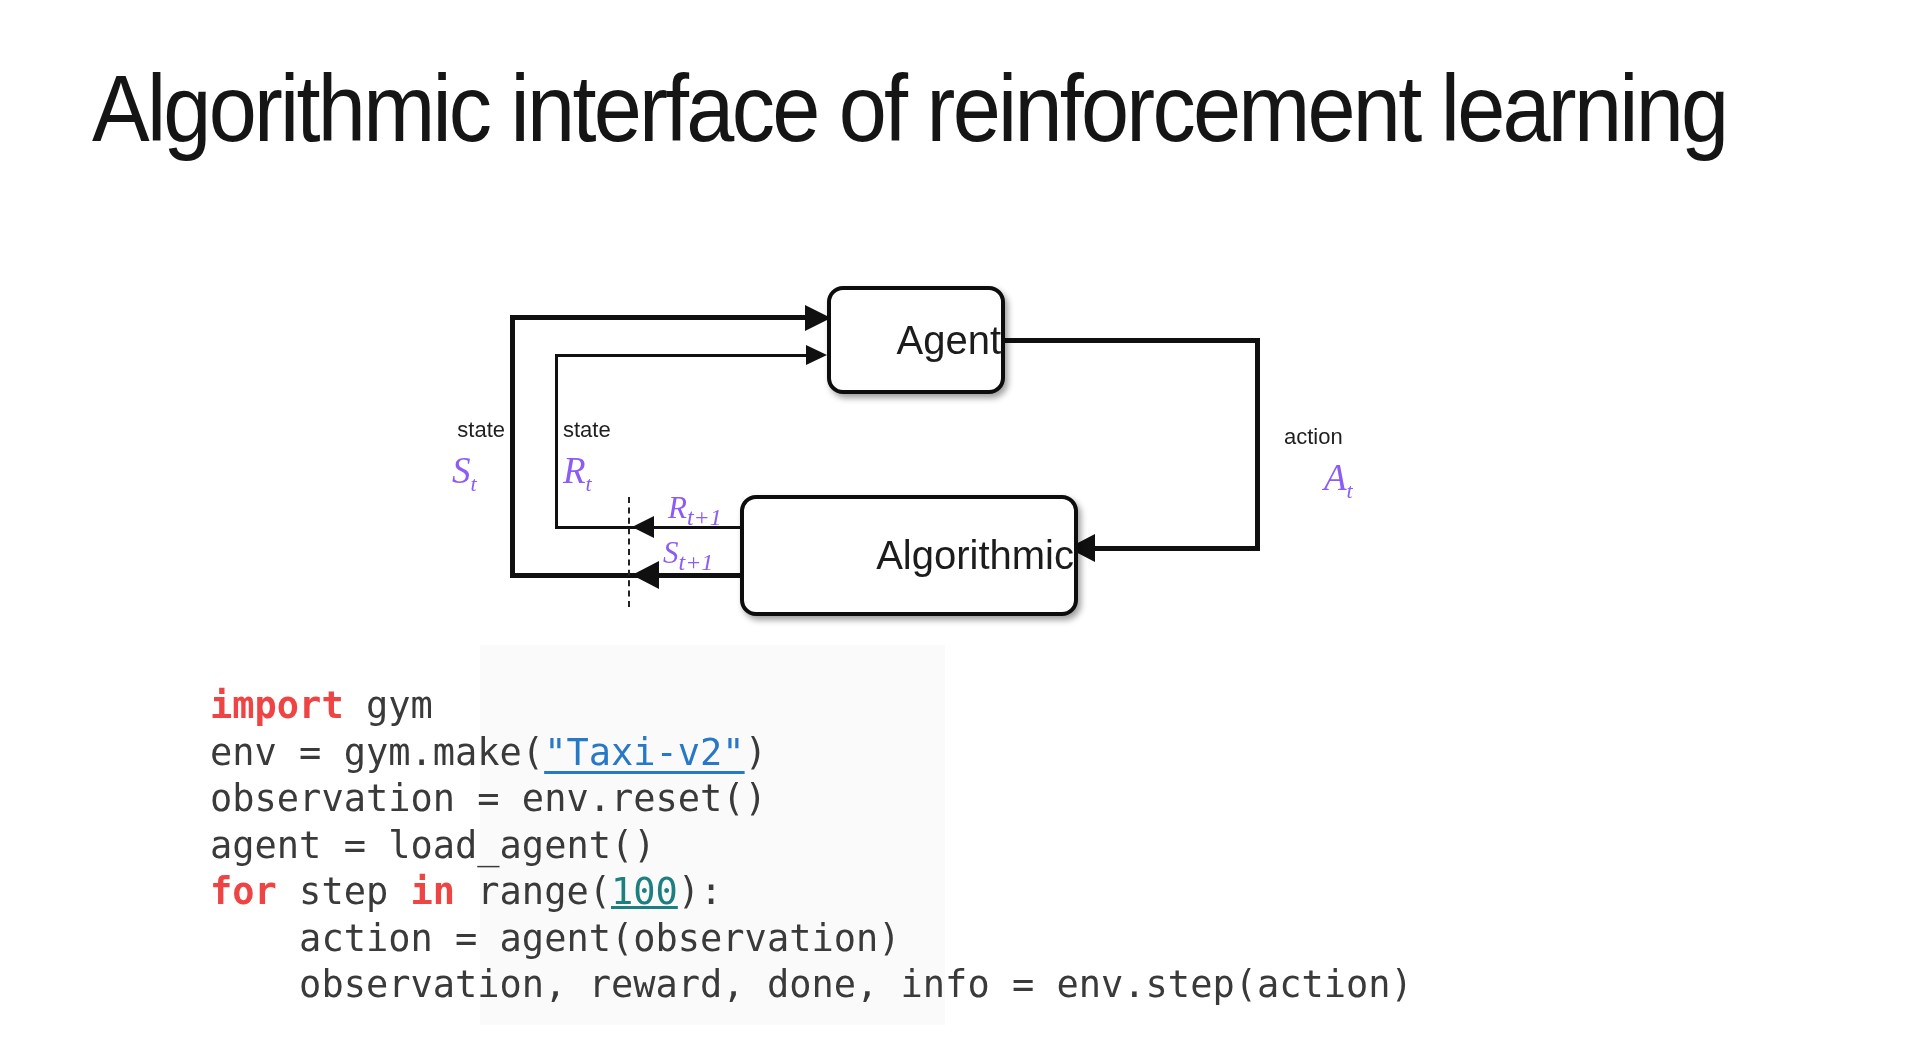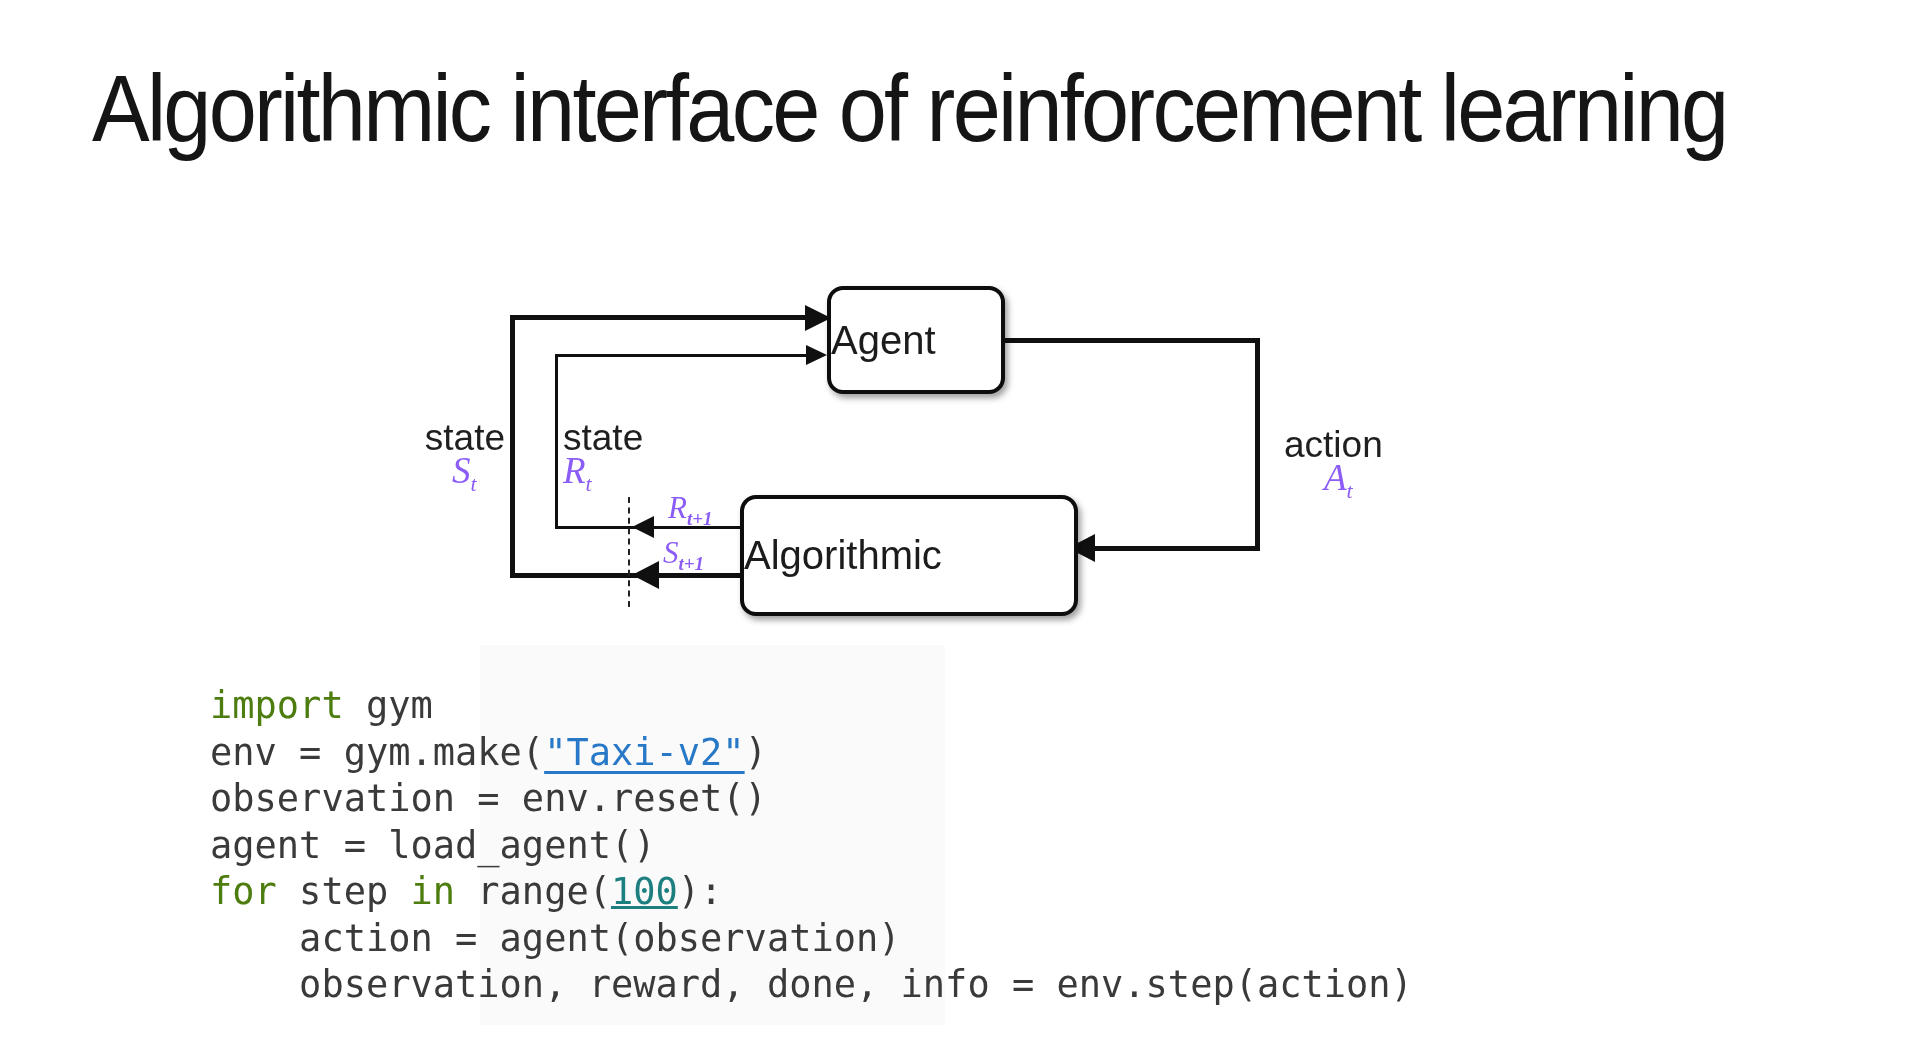--- a/index.html
+++ b/index.html
@@ -21,39 +21,39 @@
 
   
   .arr{position:absolute;width:0;height:0;z-index:1;}
   .arr.right-big{border-top:13px solid transparent;border-bottom:13px solid transparent;border-left:26px solid #101010;}
   .arr.right-sm{border-top:10px solid transparent;border-bottom:10px solid transparent;border-left:21px solid #101010;}
   .arr.left-big{border-top:14px solid transparent;border-bottom:14px solid transparent;border-right:27px solid #101010;}
   .arr.left-sm{border-top:11px solid transparent;border-bottom:11px solid transparent;border-right:22px solid #101010;}
 
   
   .node{position:absolute;background:#ffffff;border:4px solid #0d0d0d;border-radius:16px;
-        box-shadow:3px 4px 6px rgba(0,0,0,0.38);display:flex;align-items:center;justify-content:flex-start;
+        box-shadow:3px 4px 6px rgba(0,0,0,0.38);display:flex;align-items:center;justify-content:flex-end;
         font-size:40px;color:#1c1c1c;z-index:2;}
   .agent{left:827px;top:286px;width:170px;height:100px;}
   .env{left:740px;top:495px;width:330px;height:113px;}
 
   
-  .word{position:absolute;font-size:37px;color:#1f1f1f;z-index:2;white-space:nowrap;}
+  .word{position:absolute;font-size:22px;color:#1f1f1f;z-index:2;white-space:nowrap;}
   
   .mvar{position:absolute;font-family:"Liberation Serif",serif;font-style:italic;
         font-size:37px;color:#8b5cf6;z-index:2;white-space:nowrap;}
   .mvar sub{font-size:22px;line-height:0;font-style:italic;}
   .mvar.small{font-size:31px;}
-  .mvar.small sub{font-size:19px;font-weight:bold;}
+  .mvar.small sub{font-size:24px;}
 
   
   .code{position:absolute;left:210px;top:683px;z-index:2;
         font-family:"DejaVu Sans Mono","Liberation Mono",monospace;
         font-size:37px;line-height:46.5px;color:var(--code-text,#3a3a3a);white-space:pre;}
-  .code .kw{font-weight:normal;color:#4d7c0f;}
+  .code .kw{font-weight:bold;color:#ef4444;}
   .code .link{color:var(--link-blue,#2878c8);text-decoration:underline;
               text-decoration-thickness:3px;text-underline-offset:6px;}
   .code .num{color:var(--number-teal,#1e7f80);text-decoration:underline;}
 </style>
 </head>
 <body>
 
 <div class="slide" style="--link-blue: #2878c8; --number-teal: #1e7f80; --code-text: #3a3a3a;">
 
   <div class="title">Algorithmic interface of reinforcement learning</div>

